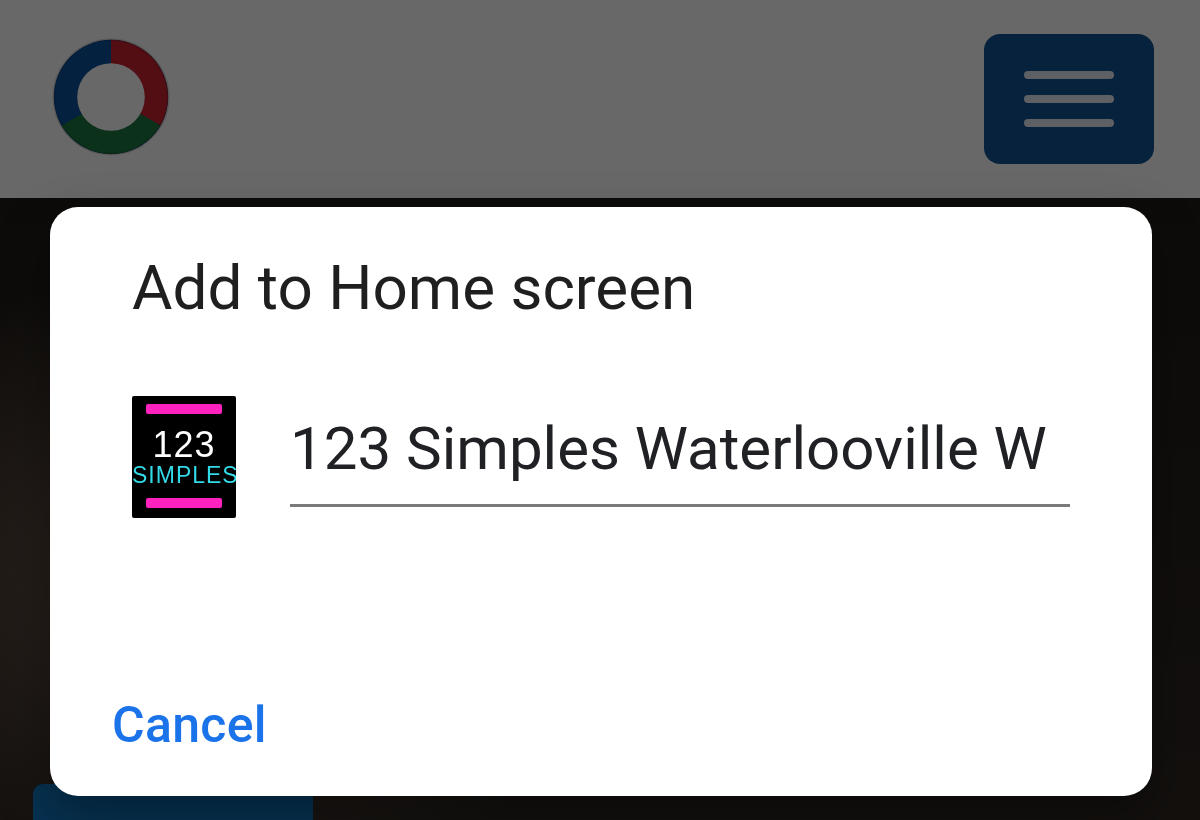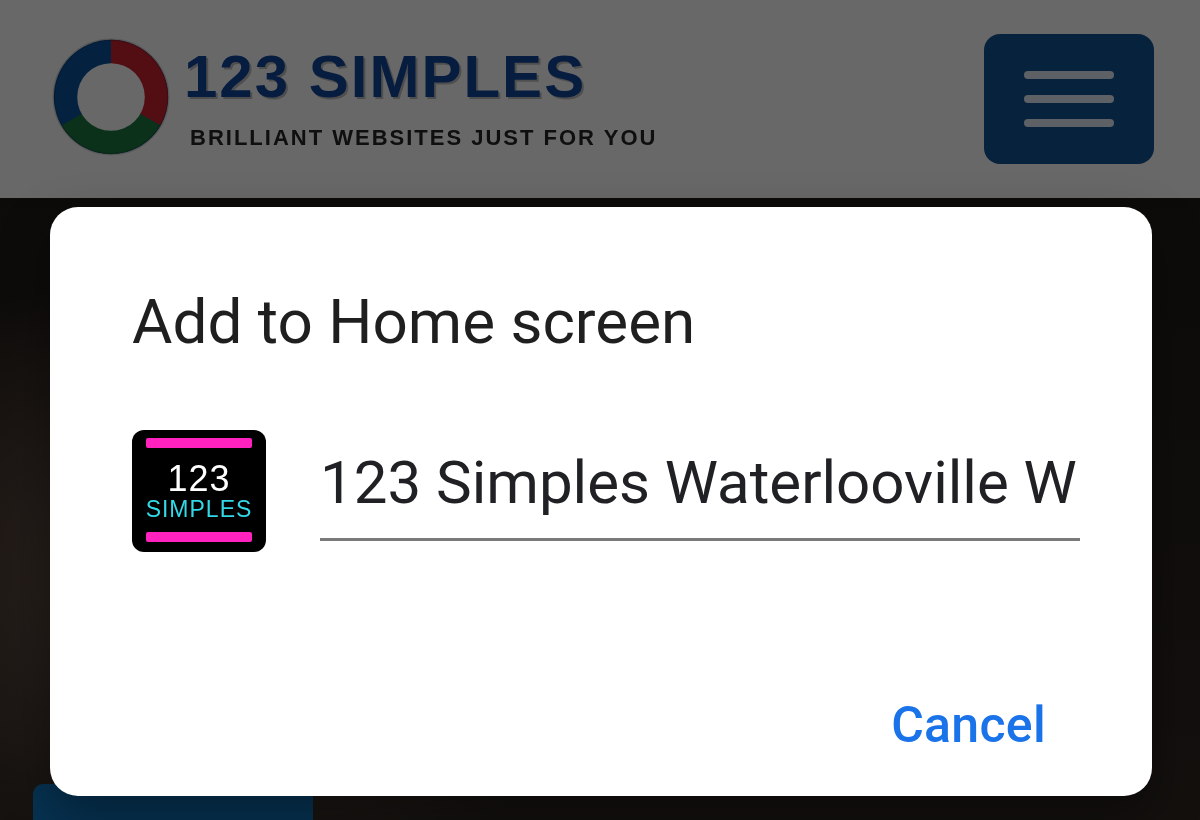--- a/index.html
+++ b/index.html
@@ -58,47 +58,47 @@
 
     
     .dialog {
       position: absolute; left: 50px; right: 48px; top: 207px; bottom: 24px;
       background: #ffffff; border-radius: 28px; padding: 0;
       box-shadow: 0 20px 50px rgba(0,0,0,0.35);
       display: flex; flex-direction: column;
     }
     .dialog-title {
       font-size: 62px; color: #1f1f1f; font-weight: 400;
-      padding: 78px 82px 44px 82px;
+      padding: 44px 82px 44px 82px;
     }
     .dialog-body {
       display: flex; align-items: center; gap: 54px;
       padding: 28px 82px 10px 82px;
     }
 
     
     .app-icon {
-      width: 134px; height: 122px; border-radius: 12px; background: #000;
+      width: 104px; height: 122px; border-radius: 2px; background: #000;
       position: relative; overflow: hidden; flex: 0 0 auto;
     }
     .app-icon .bar-top, .app-icon .bar-bot { position:absolute; left:14px; right:14px; height:10px; background:#ff22bf; }
     .app-icon .bar-top { top: 8px; border-radius: 2px; }
     .app-icon .bar-bot { bottom: 10px; border-radius: 2px; }
     .app-icon .t1 { position:absolute; left:0; right:0; top:28px; text-align:center; color:#fff; font-weight:400; font-size:36px; letter-spacing:1px; font-family: Arial, sans-serif; }
     .app-icon .t2 { position:absolute; left:0; right:0; top:66px; text-align:center; color:#32d9e6; font-weight:400; font-size:23px; letter-spacing:1px; font-family: Arial, sans-serif; }
 
     .name-input {
       flex: 1 1 auto; font-size: 60px; color: #202124; border: none;
       border-bottom: 3px solid #7a7a7a; outline: none; padding: 6px 0 20px 0;
       background: transparent; font-family: inherit;
     }
 
     .dialog-actions {
-      margin-top: auto; display: flex; justify-content: flex-end; gap: 140px;
-      padding: 30px 106px 42px 102px;
+      margin-top: auto; display: flex; gap: 140px;
+      padding: 30px 106px 42px 62px;
     }
     .text-button {
       background: none; border: none; color: #1a73e8; font-size: 50px; font-weight: 500;
       cursor: pointer; font-family: inherit; letter-spacing: 0.3px;
     }
   </style>
 </head>
 <body>
 
 <div class="stage">
@@ -114,24 +114,20 @@
           </defs>
 
           <circle cx="50" cy="50" r="44" fill="#0a4a8f"></circle>
           <path d="M50 6 a44 44 0 0 1 38 66 L50 50 Z" fill="#b81f2d"></path>
           <path d="M88 72 a44 44 0 0 1 -76 0 L50 50 Z" fill="#1b6d3a"></path>
           <circle cx="50" cy="50" r="26" fill="#e7e7e7"></circle>
 
           <circle cx="50" cy="50" r="44" fill="none" stroke="rgba(0,0,0,0.15)" stroke-width="2"></circle>
         </svg>
       </span>
-      <div class="brand-text">
-        <div class="brand-title">123 SIMPLES</div>
-        <div class="brand-tagline">BRILLIANT WEBSITES JUST FOR YOU</div>
-      </div>
     </div>
 
     <button class="hamburger" aria-label="Menu">
       <span></span>
       <span></span>
       <span></span>
     </button>
   </header>
 
   <div class="site-content">

